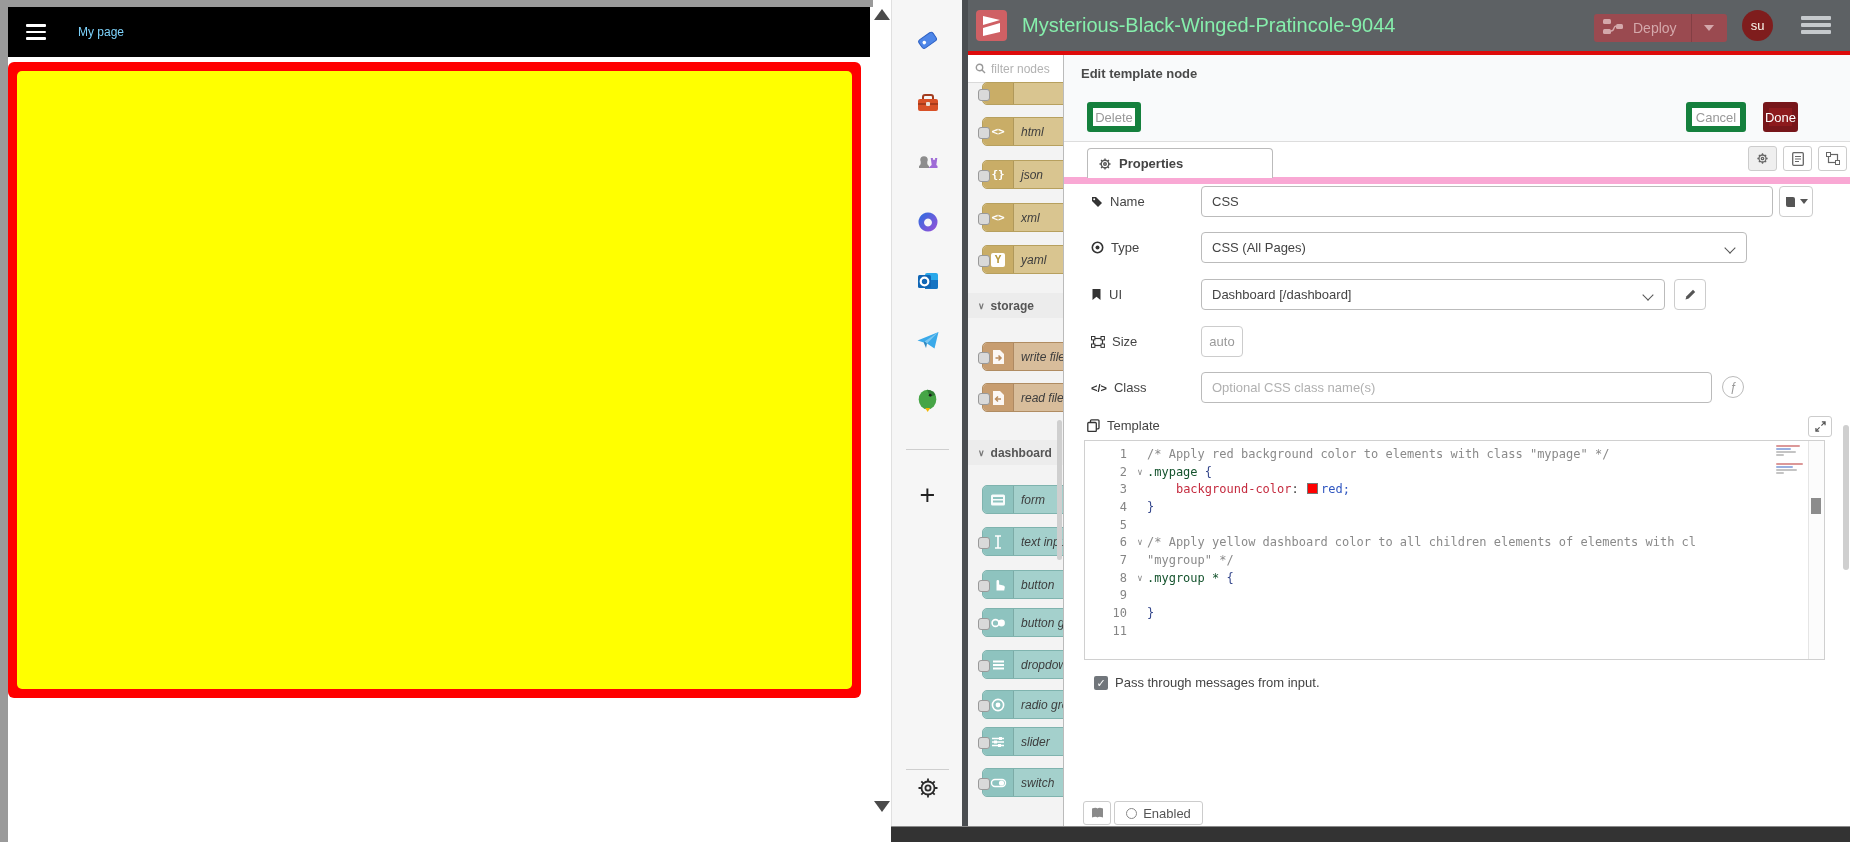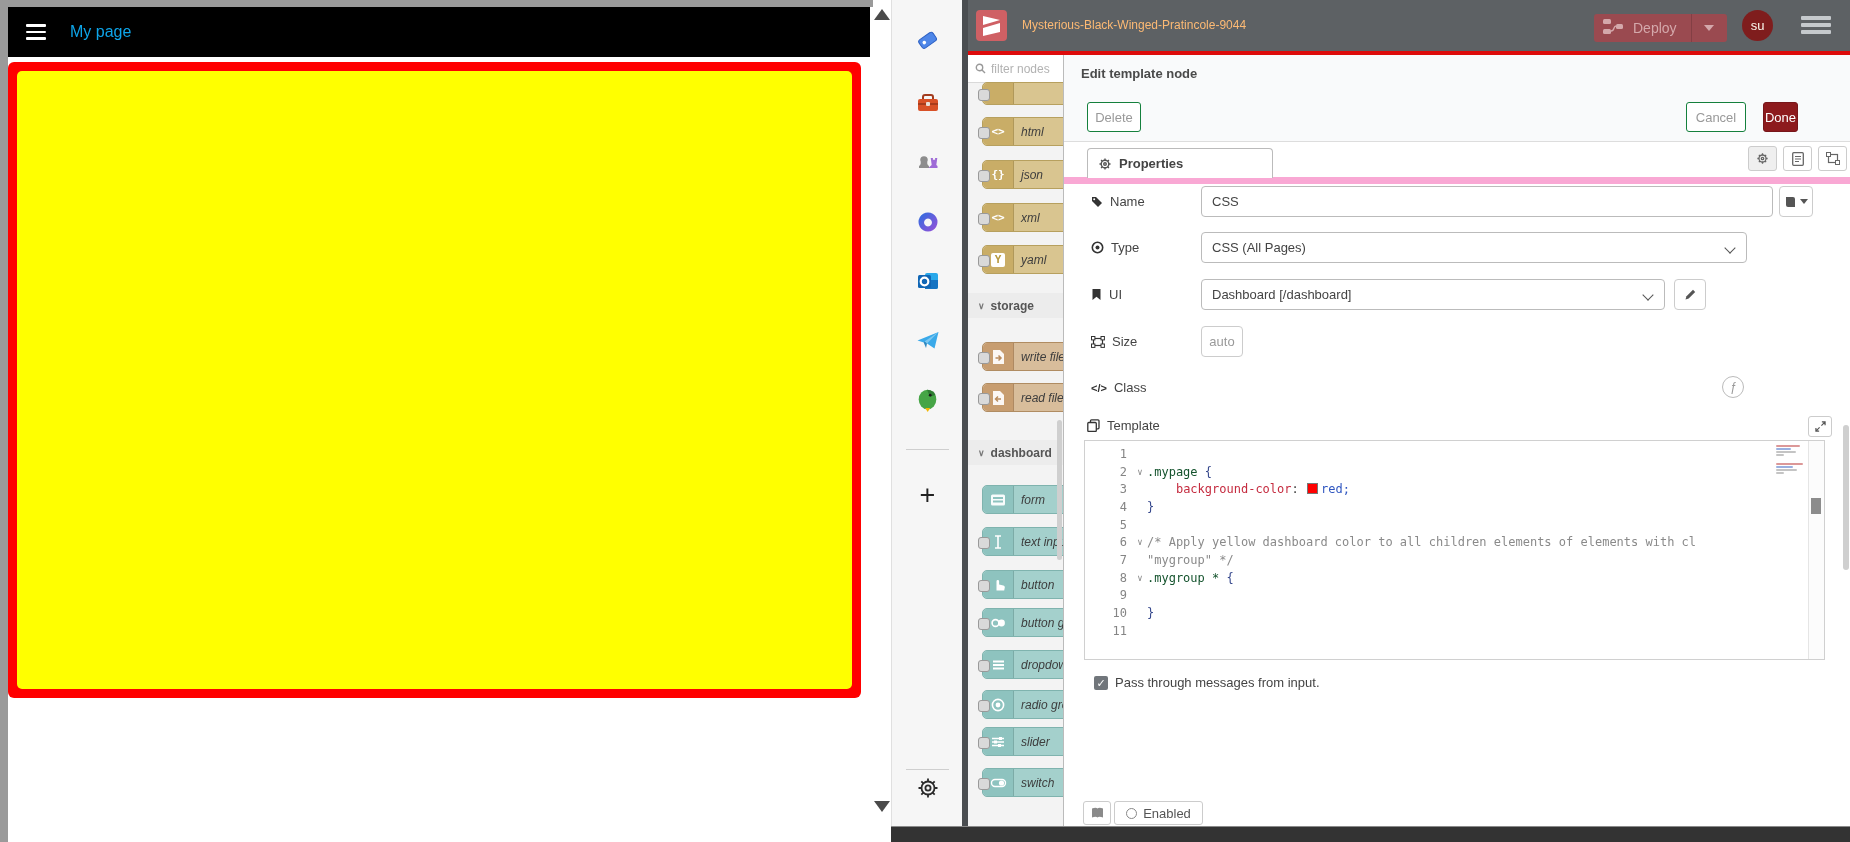--- a/index.html
+++ b/index.html
@@ -6,41 +6,41 @@
   .screen{position:relative;width:1850px;height:842px;background:#fff;overflow:hidden;
     font-family:"Liberation Sans",sans-serif;-webkit-font-smoothing:antialiased;}
 
   
   .preview{position:absolute;left:0;top:0;width:873px;height:842px;background:#fff;}
   .win-edge-top{position:absolute;left:0;top:0;width:873px;height:7px;background:#9a9a9a;}
   .win-edge-left{position:absolute;left:0;top:0;width:8px;height:842px;background:#9a9a9a;}
   .pv-header{position:absolute;left:8px;top:7px;width:862px;height:50px;background:#000;display:flex;align-items:center;}
   .pv-burger{margin-left:18px;width:20px;display:flex;flex-direction:column;gap:4px;cursor:pointer;}
   .pv-burger i{display:block;height:2.5px;background:#fff;border-radius:1px;}
-  .pv-title{color:#0ea5e9;font-size:16px;margin-left:24px;}
+  .pv-title{color:#7dd3fc;font-size:12px;margin-left:32px;}
   .mypage-red{position:absolute;left:8px;top:62px;width:853px;height:636px;background:#ff0000;border-radius:6px;}
   .mygroup-yellow{position:absolute;left:9px;top:9px;right:9px;bottom:9px;background:#ffff00;border-radius:5px;}
   .pv-scroll-up{position:absolute;left:874px;top:9px;width:0;height:0;
     border-left:8px solid transparent;border-right:8px solid transparent;border-bottom:11px solid #4a4a4a;cursor:pointer;}
   .pv-scroll-down{position:absolute;left:874px;top:801px;width:0;height:0;
     border-left:8px solid transparent;border-right:8px solid transparent;border-top:11px solid #4a4a4a;cursor:pointer;}
 
   
   .ext-bar{position:absolute;left:891px;top:0;width:71px;height:842px;background:#f6f6f6;border-left:1px solid #e0e0e0;}
   .tb-icon{position:absolute;left:50%;transform:translateX(-50%);width:28px;height:28px;display:flex;align-items:center;justify-content:center;cursor:pointer;}
   .tb-div{position:absolute;left:14px;width:43px;height:1px;background:#cfcfcf;}
   .tb-plus{position:absolute;left:50%;transform:translateX(-50%);top:482px;font-size:27px;font-weight:300;color:#222;cursor:pointer;line-height:1;}
   .tb-gear{position:absolute;left:50%;transform:translateX(-50%);top:776px;cursor:pointer;}
   .dark-strip{position:absolute;left:962px;top:0;width:6px;height:842px;background:#4a4d50;}
 
   
   .nodered{position:absolute;left:968px;top:0;width:882px;height:842px;background:#fff;}
   .nr-header{position:absolute;left:0;top:0;width:100%;height:51px;background:#5d6164;border-bottom:3px solid #47494c;}
   .nr-logo{position:absolute;left:8px;top:10px;width:31px;height:31px;background:#cf6064;border-radius:4px;}
-  .nr-title{position:absolute;left:54px;top:0;height:51px;line-height:51px;color:#fdba74;font-size:12px;white-space:nowrap;}
+  .nr-title{position:absolute;left:54px;top:0;height:51px;line-height:51px;color:#86efac;font-size:20px;white-space:nowrap;}
   .deploy{position:absolute;left:626px;top:14px;width:133px;height:28px;background:#9a4a50;border-radius:3px;
     display:flex;align-items:center;color:#d4a8ab;font-size:14px;cursor:pointer;}
   .deploy .dlabel{margin-left:10px;}
   .deploy .dcaret{margin-left:14px;padding-left:12px;border-left:1px solid rgba(0,0,0,.15);height:100%;display:flex;align-items:center;}
   .caret-down{width:0;height:0;border-left:5px solid transparent;border-right:5px solid transparent;border-top:6px solid #d4a8ab;margin-right:10px;}
   .avatar{position:absolute;left:774px;top:10px;width:31px;height:31px;border-radius:50%;background:#7f1d1d;color:#fbf9ee;
     font-size:13px;display:flex;align-items:center;justify-content:center;cursor:pointer;}
   .nr-burger{position:absolute;left:833px;top:16px;width:30px;display:flex;flex-direction:column;gap:3px;cursor:pointer;}
   .nr-burger i{display:block;height:4px;background:#c5c9cc;border-radius:1px;}
   .red-rule{position:absolute;left:0;top:51px;width:100%;height:4px;background:#dd0b0b;}
@@ -67,21 +67,21 @@
   .glyph-ic{color:#fff;font-family:"DejaVu Sans Mono",monospace;font-weight:bold;font-size:11px;}
   .yaml-badge{background:#fff;color:#b7993f;font-weight:bold;font-size:11px;width:14px;height:14px;border-radius:2px;
     display:flex;align-items:center;justify-content:center;font-family:"DejaVu Sans Mono",monospace;}
   .p-scrollthumb{position:absolute;right:1px;top:365px;width:5px;height:140px;background:#cfcfcf;border-radius:3px;}
 
   
   .tray{position:absolute;left:95px;top:55px;width:787px;height:771px;background:#fff;border-left:1px solid #bbb;font-size:13px;color:#444;}
   .t-titlebar{position:absolute;left:0;top:0;width:100%;height:38px;border-bottom:1px solid #ddd;background:#f9fafb;}
   .t-title{margin:0 0 0 17px;line-height:38px;font-size:13px;font-weight:bold;color:#4a4a4a;}
   .t-btnrow{position:absolute;left:0;top:38px;width:100%;height:48px;border-bottom:1px solid #ddd;background:#f9fafb;}
-  .btn{position:absolute;top:9px;height:30px;border:1px solid #15803d;border-radius:3px;background:#fff;color:#999;
+  .btn{position:absolute;top:9px;height:30px;border:6px solid #15803d;border-radius:3px;background:#fff;color:#999;
     font-size:13px;display:flex;align-items:center;justify-content:center;cursor:pointer;box-sizing:border-box;}
   .btn-done{background:#8d1a1d;border-color:#77161a;color:#fff;}
   .t-tabrow{position:absolute;left:0;top:86px;width:100%;height:36px;border-bottom:7px solid #f9a8d4;}
   .t-tab{position:absolute;left:23px;top:7px;width:184px;height:29px;background:#fff;border:1px solid #bbb;border-bottom:none;
     border-radius:4px 4px 0 0;display:flex;align-items:center;font-weight:bold;color:#444;cursor:pointer;z-index:2;}
   .t-tab svg{margin:0 7px 0 10px;}
   .mini-btn{position:absolute;top:5px;width:29px;height:25px;border:1px solid #ccc;border-radius:3px;background:#fff;
     display:flex;align-items:center;justify-content:center;cursor:pointer;box-sizing:border-box;}
   .mini-btn.active{background:#efefef;}
   .f-label{position:absolute;left:27px;display:flex;align-items:center;gap:7px;height:31px;color:#444;}
@@ -497,40 +497,42 @@
           <rect x="10" y="8" width="3.4" height="3.4" fill="#fff" stroke="#333"></rect>
         </svg>
         <span>Size</span>
       </div>
       <div class="sq-btn" style="left:137px;top:271px;width:42px;color:#999">auto</div>
 
       <div class="f-label" style="top:317px">
         <span style="font-weight:bold;font-size:11px;color:#333">&lt;/&gt;</span>
         <span>Class</span>
       </div>
+      <input class="f-input" style="left: 137px; top: 317px; width: 511px;" placeholder="Optional CSS class name(s)">
       <div class="fx-circle" style="left:658px;top:321px">ƒ</div>
 
       <div class="f-label" style="top:360px;left:23px;height:20px">
         <svg width="13" height="13" viewBox="0 0 13 13">
           <rect x="3.5" y="0.8" width="8.5" height="9" rx="1" fill="none" stroke="#333" stroke-width="1.3"></rect>
           <rect x="0.8" y="3.5" width="8.5" height="9" rx="1" fill="#fff" stroke="#333" stroke-width="1.3"></rect>
         </svg>
         <span>Template</span>
       </div>
       <div class="mini-btn" style="left:744px;top:361px;width:24px;height:21px">
         <svg width="11" height="11" viewBox="0 0 12 12">
           <path d="M7.5 1 H11 V4.5 M11 1 L7 5 M4.5 11 H1 V7.5 M1 11 L5 7" fill="none" stroke="#555" stroke-width="1.3"></path>
         </svg>
       </div>
 
       <div class="editor">
         <div class="code-lines" id="code-lines">
             <div class="cl">
               <span class="ln">1</span>
               <span class="fold"></span>
+              <span class="code"><span class="tk-cm">/* Apply red background color to elements with class "mypage" */</span></span>
             </div>
             <div class="cl">
               <span class="ln">2</span>
               <span class="fold">∨</span>
               <span class="code"><span class="tk-sel">.mypage </span><span class="tk-br">{</span></span>
             </div>
             <div class="cl">
               <span class="ln">3</span>
               <span class="fold"></span>
               <span class="code"><span class="tk-ws">    </span><span class="tk-prop">background-color</span><span class="tk-pn">: </span><span class="swatch" style="background: rgb(255, 0, 0);"></span><span class="tk-val">red</span><span class="tk-val">;</span></span>

